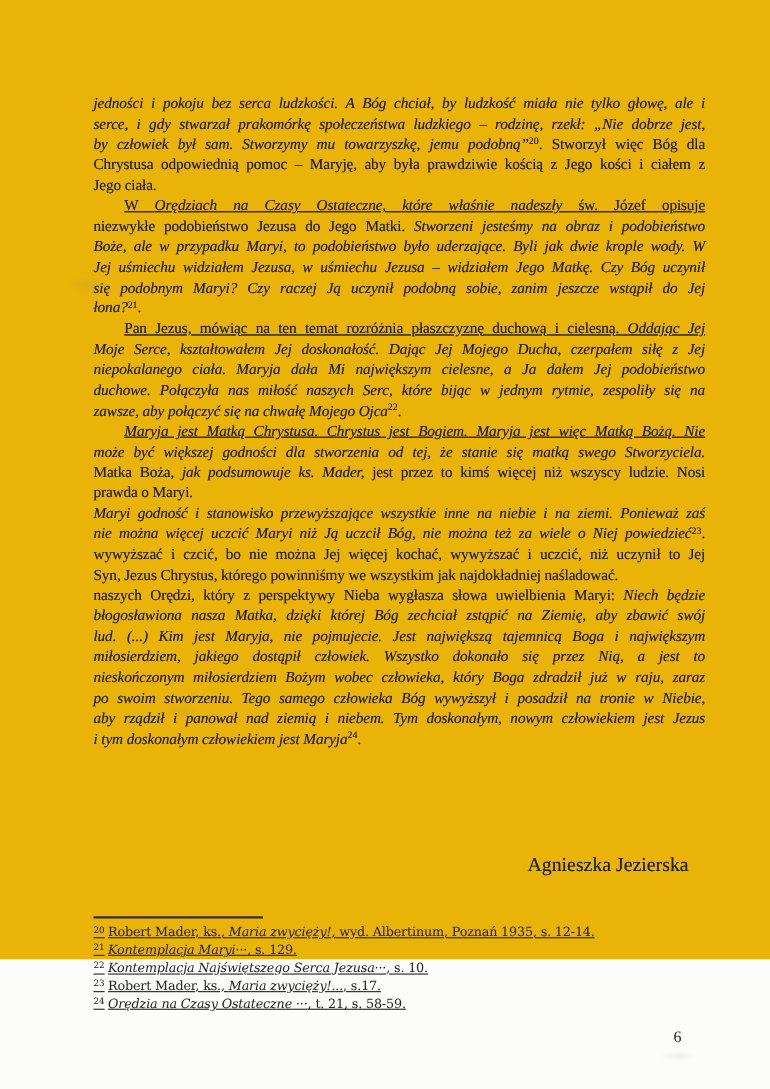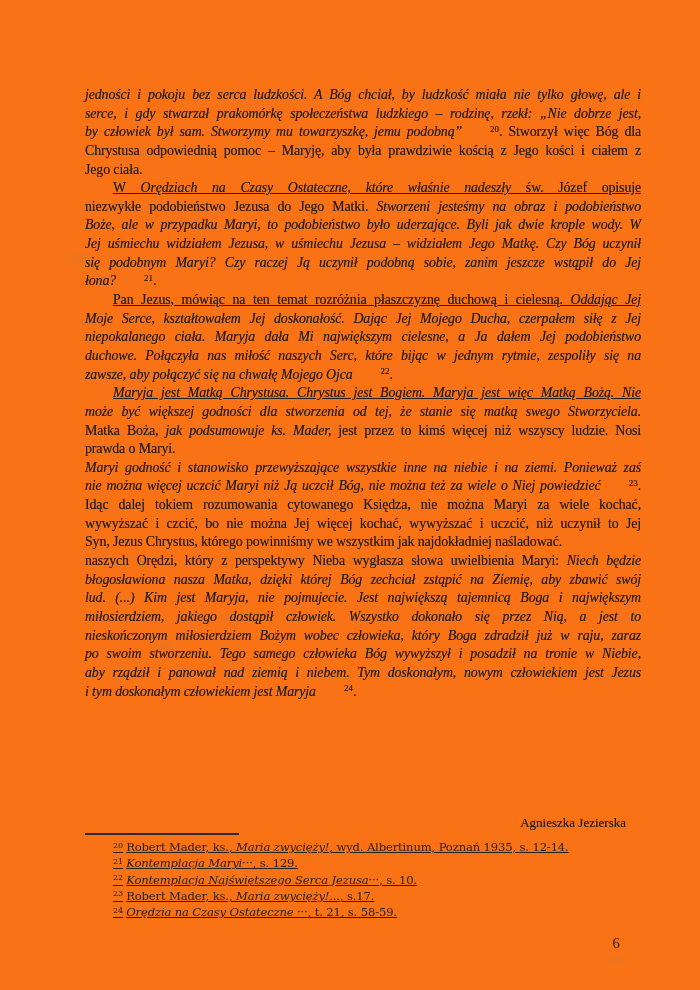--- a/index.html
+++ b/index.html
@@ -4,22 +4,22 @@
 <style>
   html,body{margin:0;padding:0;}
   body{
     width:700px;height:990px;
     background:#fcfcfb;
     position:relative;
     overflow:hidden;
     font-family:"Liberation Serif", serif;
   }
   .page{
-    position:absolute;left:0;top:0;width:700px;height:990px;
-    background:#f97316;
+    position:absolute;left:0;top:0;width:700px;height:872px;
+    background:#eab308;
   }
   
   .smudge{position:absolute;border-radius:50%;pointer-events:none;}
   .sm1{left:60px;top:250px;width:40px;height:18px;background:radial-gradient(closest-side,rgba(120,120,115,0.10),rgba(120,120,115,0));}
   .sm2{left:150px;top:640px;width:30px;height:14px;background:radial-gradient(closest-side,rgba(120,120,115,0.12),rgba(120,120,115,0));}
   .sm3{left:600px;top:955px;width:34px;height:10px;background:radial-gradient(closest-side,rgba(130,125,120,0.10),rgba(130,125,120,0));}
 
   .body-text{
     position:absolute;left:85px;top:86px;width:556px;
     font-size:13.9px;
@@ -37,28 +37,26 @@
   }
   .ln.indent{padding-left:28px;text-decoration:underline;}
   .ln.last{text-align-last:left;}
   .rm{font-style:normal;}
   .it{font-style:italic;}
   .sup{
     font-size:9px;
     position:relative;top:-4.5px;
     letter-spacing:0;
     font-style:normal;
-    margin-left:28px;
   }
   .signature{
     position:absolute;left:85px;top:776px;width:541px;
     text-align:right;
-    font-size:13px;color:#201e1c;
+    font-size:18px;color:#201e1c;
     text-shadow:0 0 0.4px rgba(30,28,26,0.6);
-    margin-top:39px;
   }
   .fn-sep{
     position:absolute;left:85px;top:833px;width:154px;height:2px;
     background:#2b2a28;
   }
   .footnotes{
     position:absolute;left:85px;top:839px;width:560px;
     font-family:"DejaVu Serif", serif;
     font-size:11.6px;
     line-height:16.3px;
@@ -106,21 +104,20 @@
       </div>
       <div>
         <div class="ln indent"><span class="it">Maryja jest Matką Chrystusa. Chrystus jest Bogiem. Maryja jest więc Matką Bożą. Nie</span></div>
         <div class="ln"><span class="it">może być większej godności dla stworzenia od tej, że stanie się matką swego Stworzyciela.</span></div>
         <div class="ln"><span class="rm">Matka Boża, </span><span class="it">jak podsumowuje ks. Mader,</span><span class="rm"> jest przez to kimś więcej niż wszyscy ludzie. Nosi</span></div>
         <div class="ln last"><span class="rm">prawda o Maryi.</span></div>
       </div>
       <div>
         <div class="ln"><span class="it">Maryi godność i stanowisko przewyższające wszystkie inne na niebie i na ziemi. Ponieważ zaś</span></div>
         <div class="ln"><span class="it">nie można więcej uczcić Maryi niż Ją uczcił Bóg, nie można też za wiele o Niej powiedzieć</span><span class="sup">23</span><span class="rm">.</span></div>
-        <div class="ln"><span class="rm">Idąc dalej tokiem rozumowania cytowanego Księdza, nie można Maryi za wiele kochać,</span></div>
         <div class="ln"><span class="rm">wywyższać i czcić, bo nie można Jej więcej kochać, wywyższać i uczcić, niż uczynił to Jej</span></div>
         <div class="ln last"><span class="rm">Syn, Jezus Chrystus, którego powinniśmy we wszystkim jak najdokładniej naśladować.</span></div>
       </div>
       <div>
         <div class="ln"><span class="rm">naszych Orędzi, który z perspektywy Nieba wygłasza słowa uwielbienia Maryi: </span><span class="it">Niech będzie</span></div>
         <div class="ln"><span class="it">błogosławiona nasza Matka, dzięki której Bóg zechciał zstąpić na Ziemię, aby zbawić swój</span></div>
         <div class="ln"><span class="it">lud. (...) Kim jest Maryja, nie pojmujecie. Jest największą tajemnicą Boga i największym</span></div>
         <div class="ln"><span class="it">miłosierdziem, jakiego dostąpił człowiek. Wszystko dokonało się przez Nią, a jest to</span></div>
         <div class="ln"><span class="it">nieskończonym miłosierdziem Bożym wobec człowieka, który Boga zdradził już w raju, zaraz</span></div>
         <div class="ln"><span class="it">po swoim stworzeniu. Tego samego człowieka Bóg wywyższył i posadził na tronie w Niebie,</span></div>

